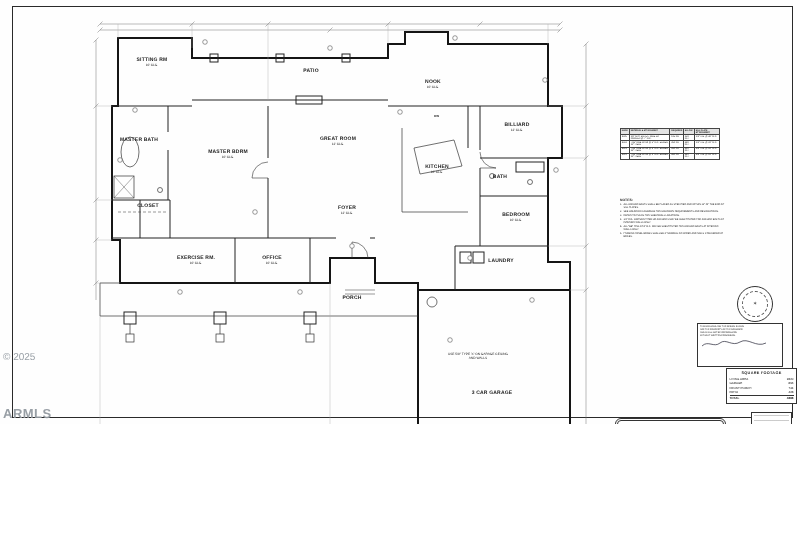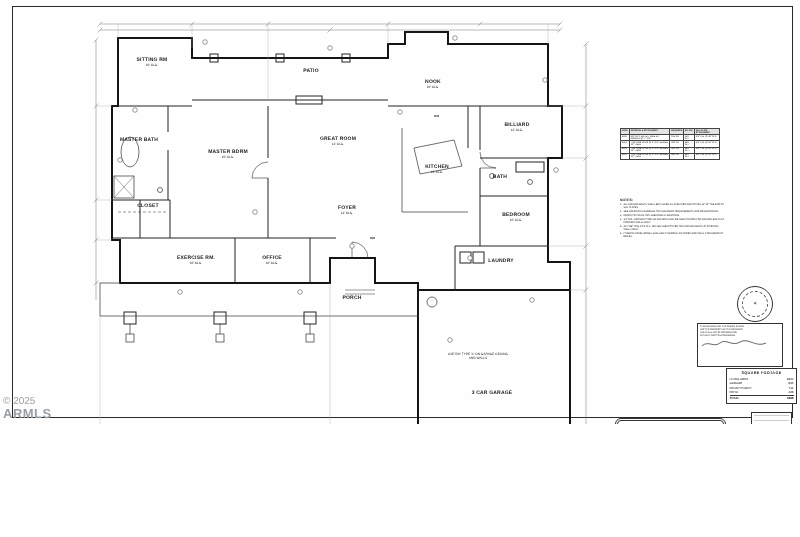--- a/index.html
+++ b/index.html
@@ -54,21 +54,21 @@
   .kn-list{column-count:5;column-gap:5px;}
   .kn-item{font-size:2.1px;line-height:1.2;display:flex;gap:1px;margin-bottom:1px;break-inside:avoid;}
   .kn-badge{flex:0 0 auto;width:3.6px;height:3.6px;border:.5px solid #444;border-radius:50%;font-size:1.8px;line-height:3.6px;text-align:center;}
 
   .plan-title-block{position:absolute;left:135px;top:427px;}
   .plan-title-text{display:inline-block;font-size:7px;font-weight:bold;letter-spacing:1.2px;border-bottom:1.5px solid #222;padding-bottom:.5px;box-shadow:0 2.5px 0 -1.7px #222;}
   .plan-scale{font-size:3.2px;margin-top:2.5px;}
 
   .watermark{position:absolute;left:3px;bottom:3px;color:#939aa1;opacity:.95;line-height:1.05;}
   .wm1{font-size:10px;}
-  .wm2{font-size:13px;font-weight:bold;letter-spacing:.5px;}
+  .wm2{font-size:13px;font-weight:bold;letter-spacing:.5px;margin-top:44px;}
 </style>
 </head>
 <body>
 
 <div class="page">
   <div class="sheet-border"></div>
 
   <svg class="plan" viewBox="0 0 800 537" aria-hidden="true">
 
     <g stroke="#151515" stroke-width="2" fill="none" stroke-linecap="square">

